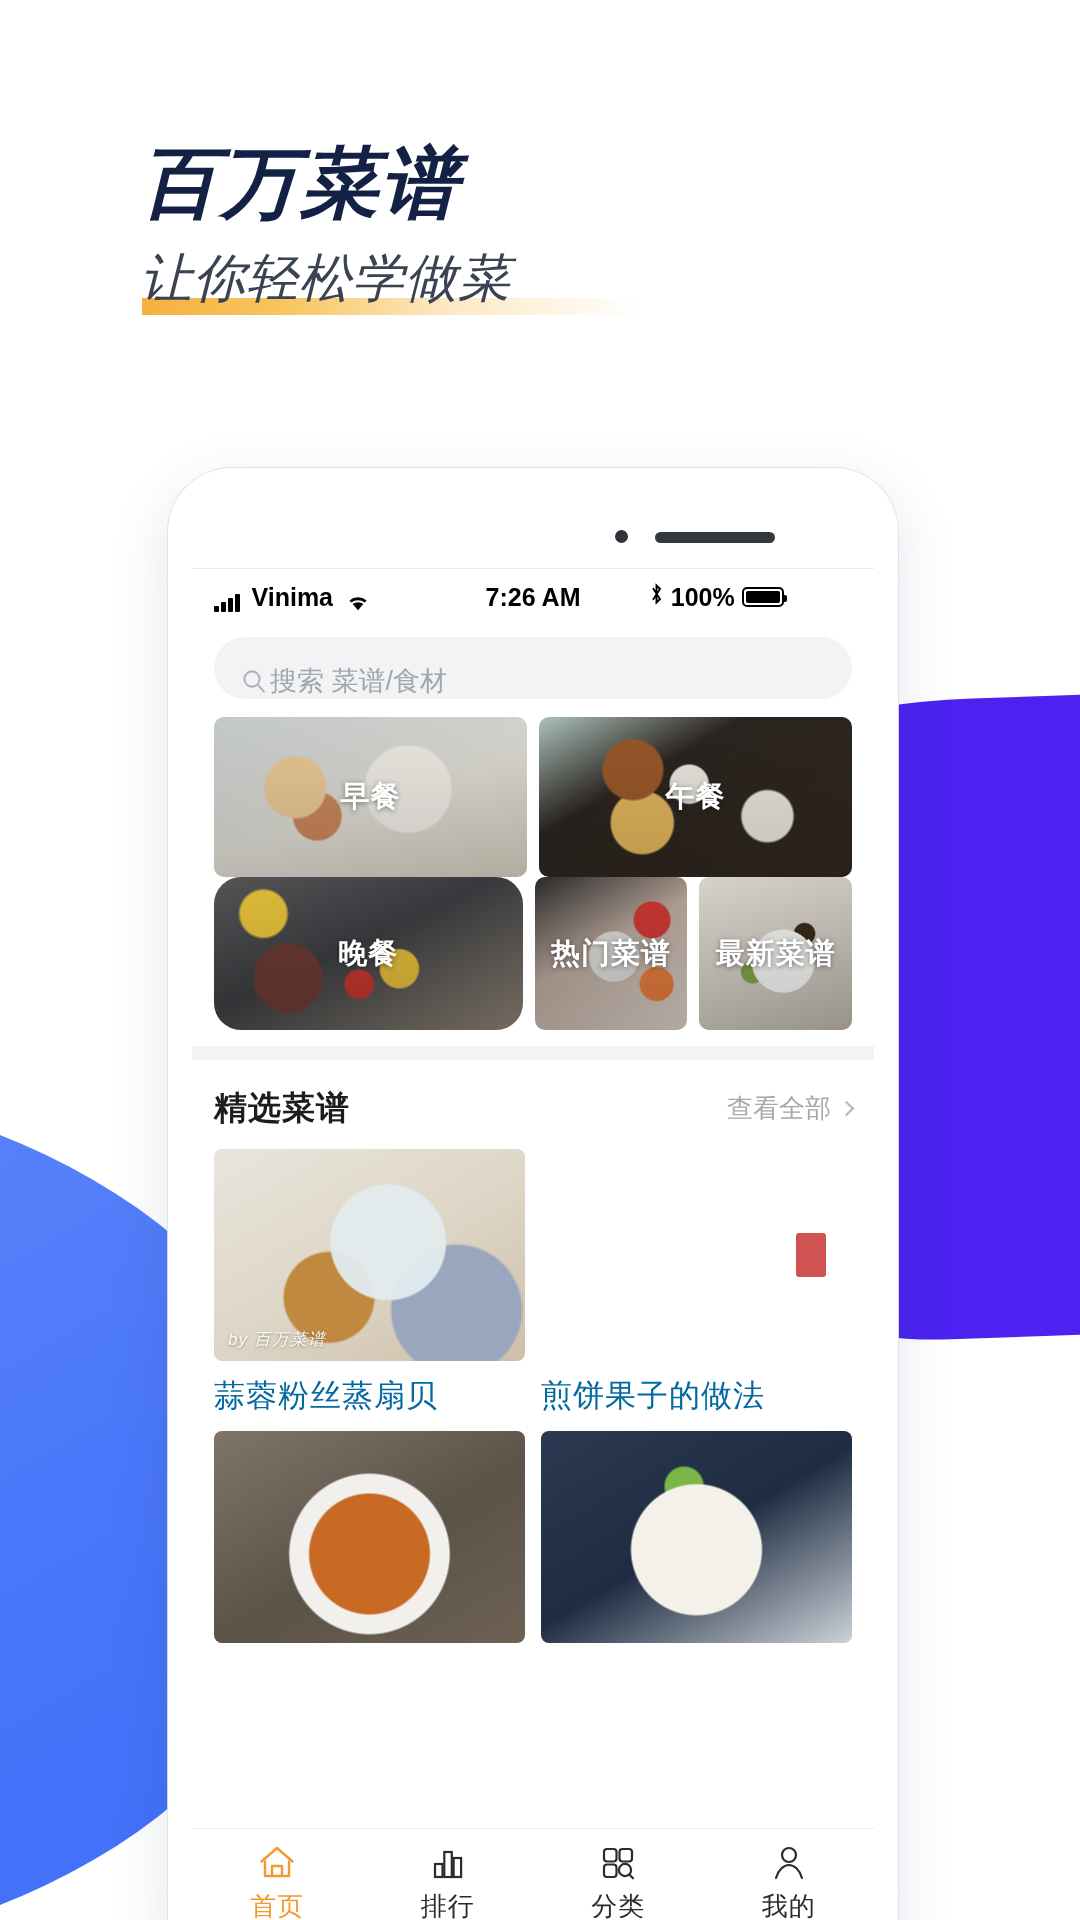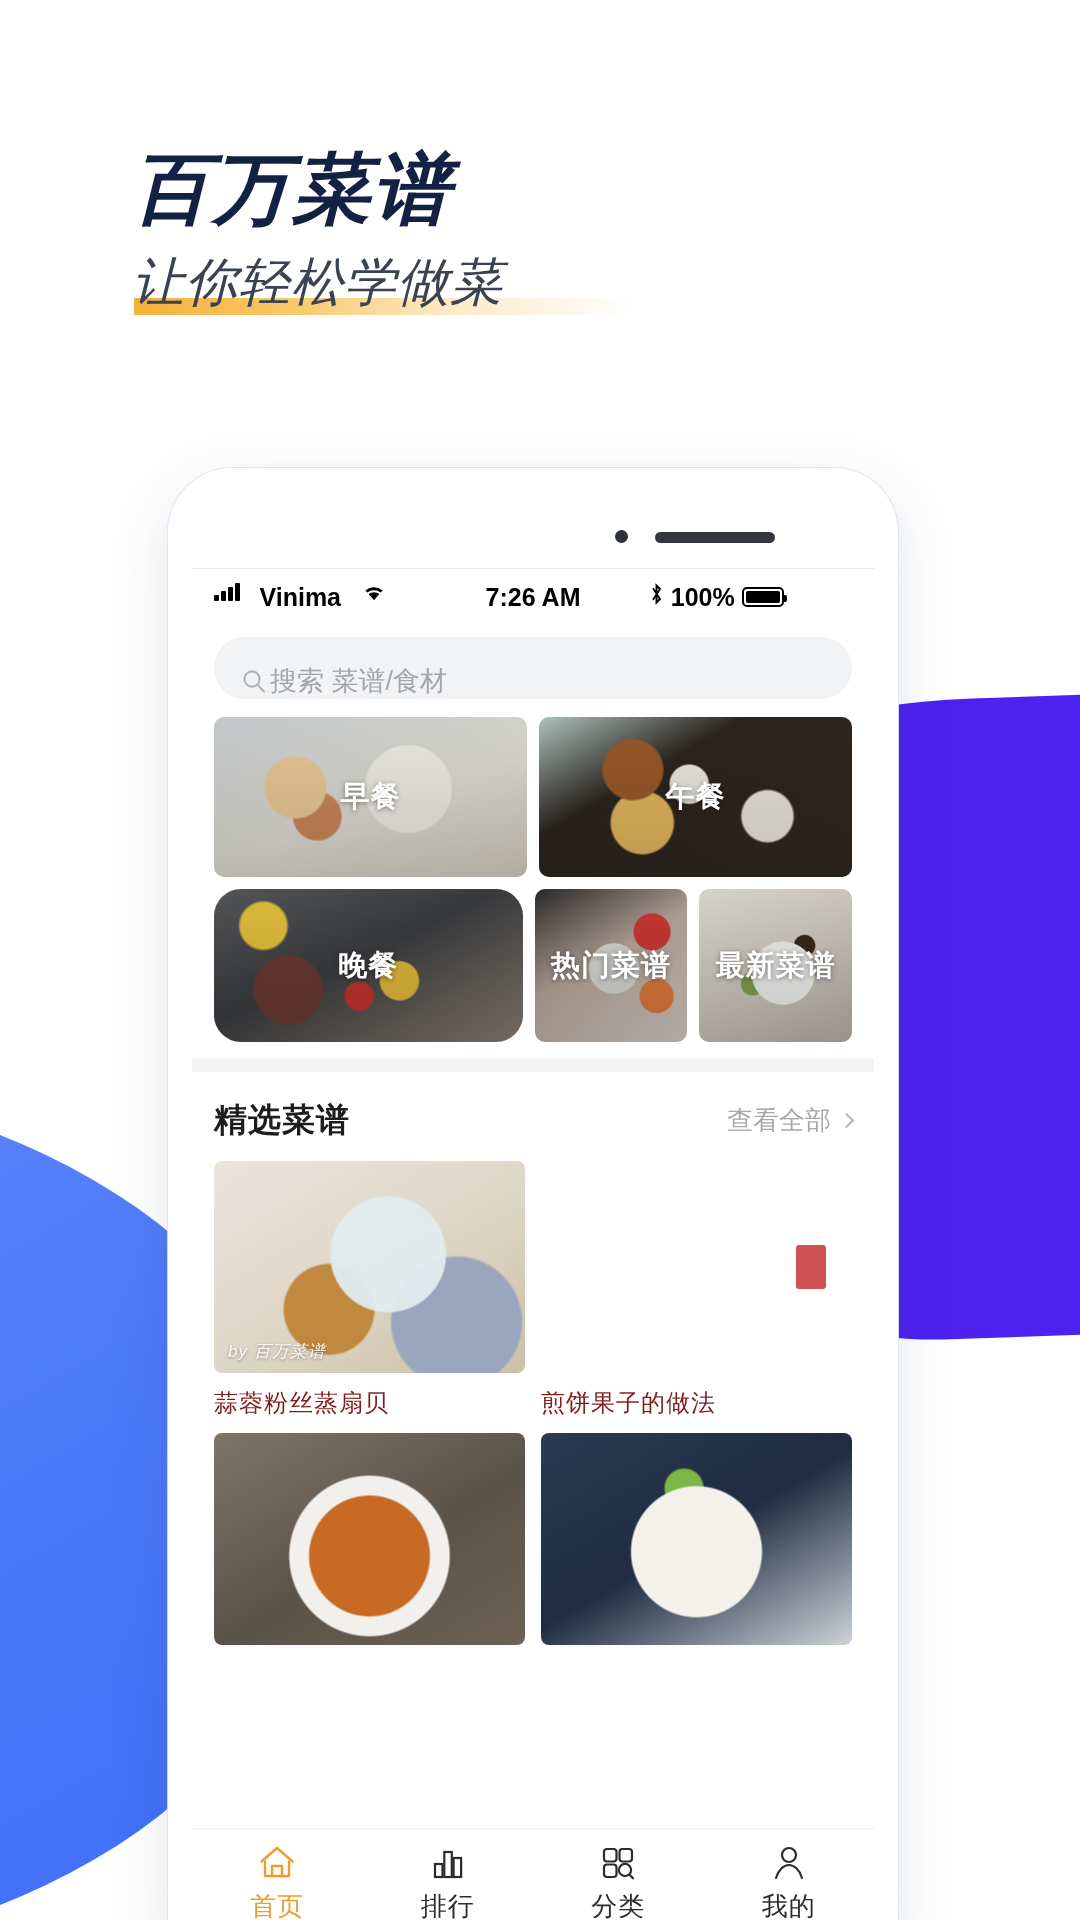--- a/index.html
+++ b/index.html
@@ -47,23 +47,24 @@
     top:1110px;
     width:620px;
     height:840px;
     background: rgba(70,110,250,.30);
     border-radius: 0 100% 100% 0 / 0 50% 50% 0;
   }
 
   
   .headline {
     position: absolute;
-    left: 132px;
+    left: 140px;
     top: 150px;
     z-index: 5;
+    font-family: Liberation Mono, monospace;
   }
   .headline h1 {
     font-size: 78px;
     line-height: 1;
     font-weight: 700;
     font-style: italic;
     color: #132144;
     letter-spacing: 2px;
     white-space: nowrap;
   }
@@ -136,21 +137,21 @@
   
   .statusbar {
     height: 56px;
     display: flex;
     align-items: center;
     padding: 0 22px;
     font-size: 25px;
     font-weight: 600;
     color: #000;
   }
-  .sb-left { display: flex; align-items: flex-start; gap: 20px; flex: 1; }
+  .sb-left { display: flex; align-items: flex-end; gap: 12px; flex: 1; }
   .sb-center { flex: 0 0 auto; font-weight: 600; }
   .sb-right { display: flex; align-items: center; gap: 7px; flex: 1; justify-content: center; }
   .signal { display: flex; align-items: flex-end; gap: 2.5px; height: 18px; }
   .signal i { width: 4.5px; background: #000; border-radius: 1px; display: block; }
   .signal i:nth-child(1){height:6px}
   .signal i:nth-child(2){height:10px}
   .signal i:nth-child(3){height:14px}
   .signal i:nth-child(4){height:18px}
   .carrier { font-size: 25px; }
   .wifi svg { display: block; }
@@ -175,21 +176,21 @@
     border-radius: 31px;
     display: flex;
     align-items: flex-end;
     gap: 2px;
     padding: 0 26px;
   }
   .search-box .ph { font-size: 27px; color: #a2a6ad; }
 
   
   .cat-section { padding: 0 22px 16px; background:#fff; }
-  .cat-row { display: flex; gap: 12px; margin-bottom: 12px; }
+  .cat-row { display: flex; gap: 12px; margin-bottom: 0; }
   .cat-row:last-child{ margin-bottom: 0; }
   .tile {
     position: relative;
     border-radius: 10px;
     overflow: hidden;
     display: flex;
     align-items: center;
     justify-content: center;
     background-size: cover;
     background-position: center;
@@ -330,22 +331,22 @@
     z-index: 3;
   }
   .stamp {
     position:absolute; right: 26px; top: 84px;
     width: 30px; height: 44px;
     background: rgba(196,40,40,.80);
     border-radius: 3px; z-index:3;
   }
   .recipe-name {
     margin-top: 14px;
-    font-size: 24px;
-    color: #7f1d1d;
+    font-size: 31px;
+    color: #0369a1;
     letter-spacing: 1px;
   }
 
   
   .tabbar {
     position: absolute;
     left: 0; right: 0; bottom: 0;
     height: 110px;
     background: #fff;
     border-top: 1px solid #ececee;

